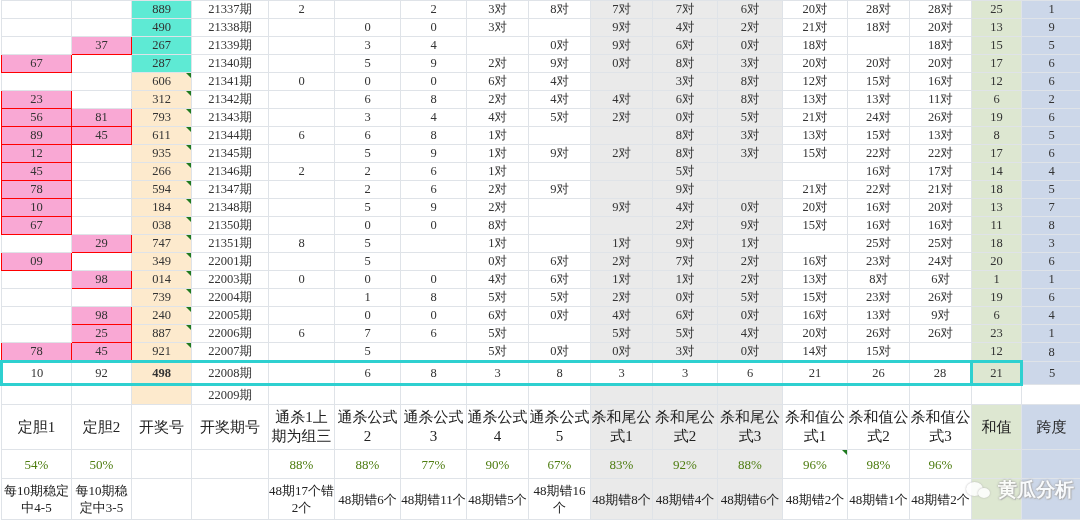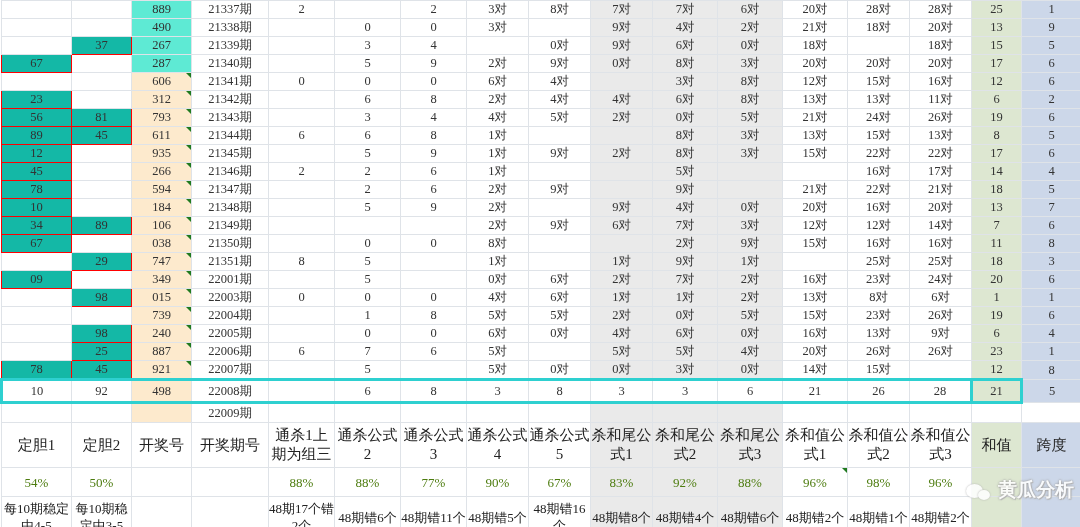--- a/index.html
+++ b/index.html
@@ -33,56 +33,56 @@
   .c8{width:62px}.c9{width:62px}.c10{width:65px}.c11{width:65px}
   .c12{width:65px}.c13{width:62px}.c14{width:62px}.c15{width:50px}
   .c16{width:60px}
 
   .red-num{color:#e8453c;}
   .gray-bg{background:#eaeaea;}
   .green-bg{background:#5eead4;}
   .cream-bg{background:#fdeacd;}
   .sum-bg{background:#dde7d1;}
   .span-bg{background:#ccd7e9;}
-  .fill-red{background:#14b8a6;border-color:#ff0000 !important;}
+  .fill-red{background:#f9a8d4;border-color:#ff0000 !important;}
   .plain{background:#ffffff;}
 
   
   .cmt{position:relative;}
   .cmt:after{
     content:"";position:absolute;top:0;right:0;
     border-top:5px solid #1f7a1f;border-left:5px solid transparent;
   }
 
   
   tr.hl td{
     border-top:3px solid #2ed0d0;
     border-bottom:3px solid #2ed0d0;
     background:#ffffff;
     height:20px;
   }
   tr.hl td.first{border-left:3px solid #2ed0d0;}
   tr.hl td.lastb{border-right:3px solid #2ed0d0;}
-  tr.hl td.cream-bg{background:#fdeacd;}
+  tr.hl td.cream-bg{background:#fdeacd;font-weight:bold;}
   tr.hl td.sum-bg{background:#dde7d1;}
   tr.hl td.span-bg{background:#ccd7e9;border-top:1px solid #dfe3e8;border-bottom:1px solid #dfe3e8;}
 
   tr.blank td{height:18px;}
 
   
   tr.hdr td{
     height:44px;white-space:normal;line-height:19px;
     font-size:15px;color:#222;
   }
   tr.pct td{height:28px;color:#4d7c0f;font-size:13px;}
   tr.note td{height:40px;white-space:normal;line-height:17px;font-size:13px;color:#222;}
 
   .watermark{
     position:absolute;right:6px;bottom:24px;
-    display:flex;align-items:flex-end;gap:6px;
+    display:flex;align-items:center;gap:6px;
     opacity:.88;pointer-events:none;
   }
   .wm-text{
     font-family:"Liberation Sans","DejaVu Sans",sans-serif;
     font-size:19px;color:#ffffff;font-weight:bold;
     text-shadow:0 0 2px #999,0 0 3px #aaa,1px 1px 0 #bbb;
   }
   .wm-icon{width:26px;height:22px;position:relative;}
   .wm-icon .b1,.wm-icon .b2{
     position:absolute;border-radius:50%;background:#ffffff;
@@ -337,39 +337,20 @@
         <td class="red-num gray-bg">9对</td>
         <td class="red-num gray-bg">4对</td>
         <td class="red-num gray-bg">0对</td>
         <td class="red-num">20对</td>
         <td class="red-num">16对</td>
         <td class="red-num">20对</td>
         <td class="sum-bg">13</td>
         <td class="span-bg">7</td>
       </tr>
       <tr>
-        <td class="fill-red">34</td>
-        <td class="fill-red">89</td>
-        <td class="cream-bg cmt">106</td>
-        <td>21349期</td>
-        <td class="red-num"></td>
-        <td class="red-num"></td>
-        <td class="red-num"></td>
-        <td class="red-num">2对</td>
-        <td class="red-num">9对</td>
-        <td class="red-num gray-bg">6对</td>
-        <td class="red-num gray-bg">7对</td>
-        <td class="red-num gray-bg">3对</td>
-        <td class="red-num">12对</td>
-        <td class="red-num">12对</td>
-        <td class="red-num">14对</td>
-        <td class="sum-bg">7</td>
-        <td class="span-bg">6</td>
-      </tr>
-      <tr>
         <td class="fill-red">67</td>
         <td class="plain"></td>
         <td class="cream-bg cmt">038</td>
         <td>21350期</td>
         <td class="red-num"></td>
         <td class="red-num">0</td>
         <td class="red-num">0</td>
         <td class="red-num">8对</td>
         <td class="red-num"></td>
         <td class="red-num gray-bg"></td>
@@ -415,21 +396,21 @@
         <td class="red-num gray-bg">2对</td>
         <td class="red-num">16对</td>
         <td class="red-num">23对</td>
         <td class="red-num">24对</td>
         <td class="sum-bg">20</td>
         <td class="span-bg">6</td>
       </tr>
       <tr>
         <td class="plain"></td>
         <td class="fill-red">98</td>
-        <td class="cream-bg cmt">015</td>
+        <td class="cream-bg cmt">014</td>
         <td>22003期</td>
         <td class="red-num">0</td>
         <td class="red-num">0</td>
         <td class="red-num">0</td>
         <td class="red-num">4对</td>
         <td class="red-num">6对</td>
         <td class="red-num gray-bg">1对</td>
         <td class="red-num gray-bg">1对</td>
         <td class="red-num gray-bg">2对</td>
         <td class="red-num">13对</td>

